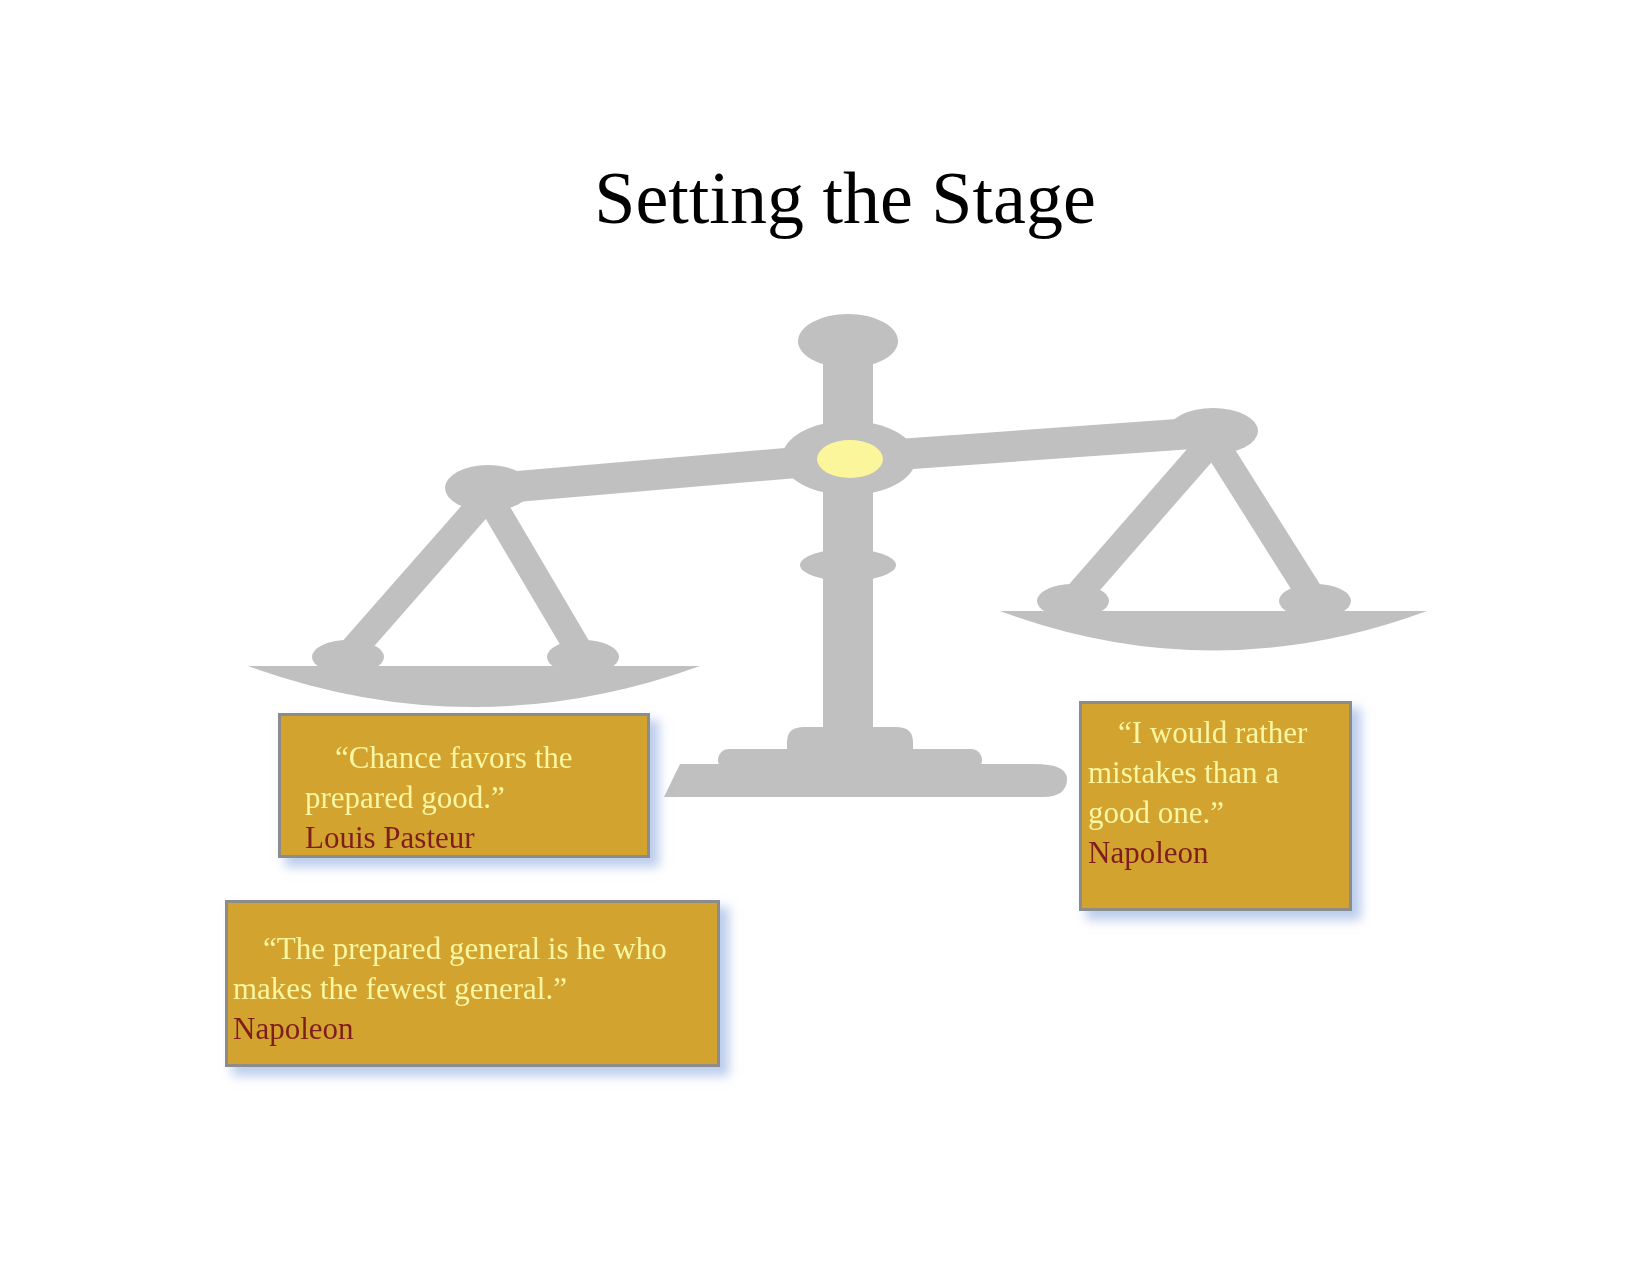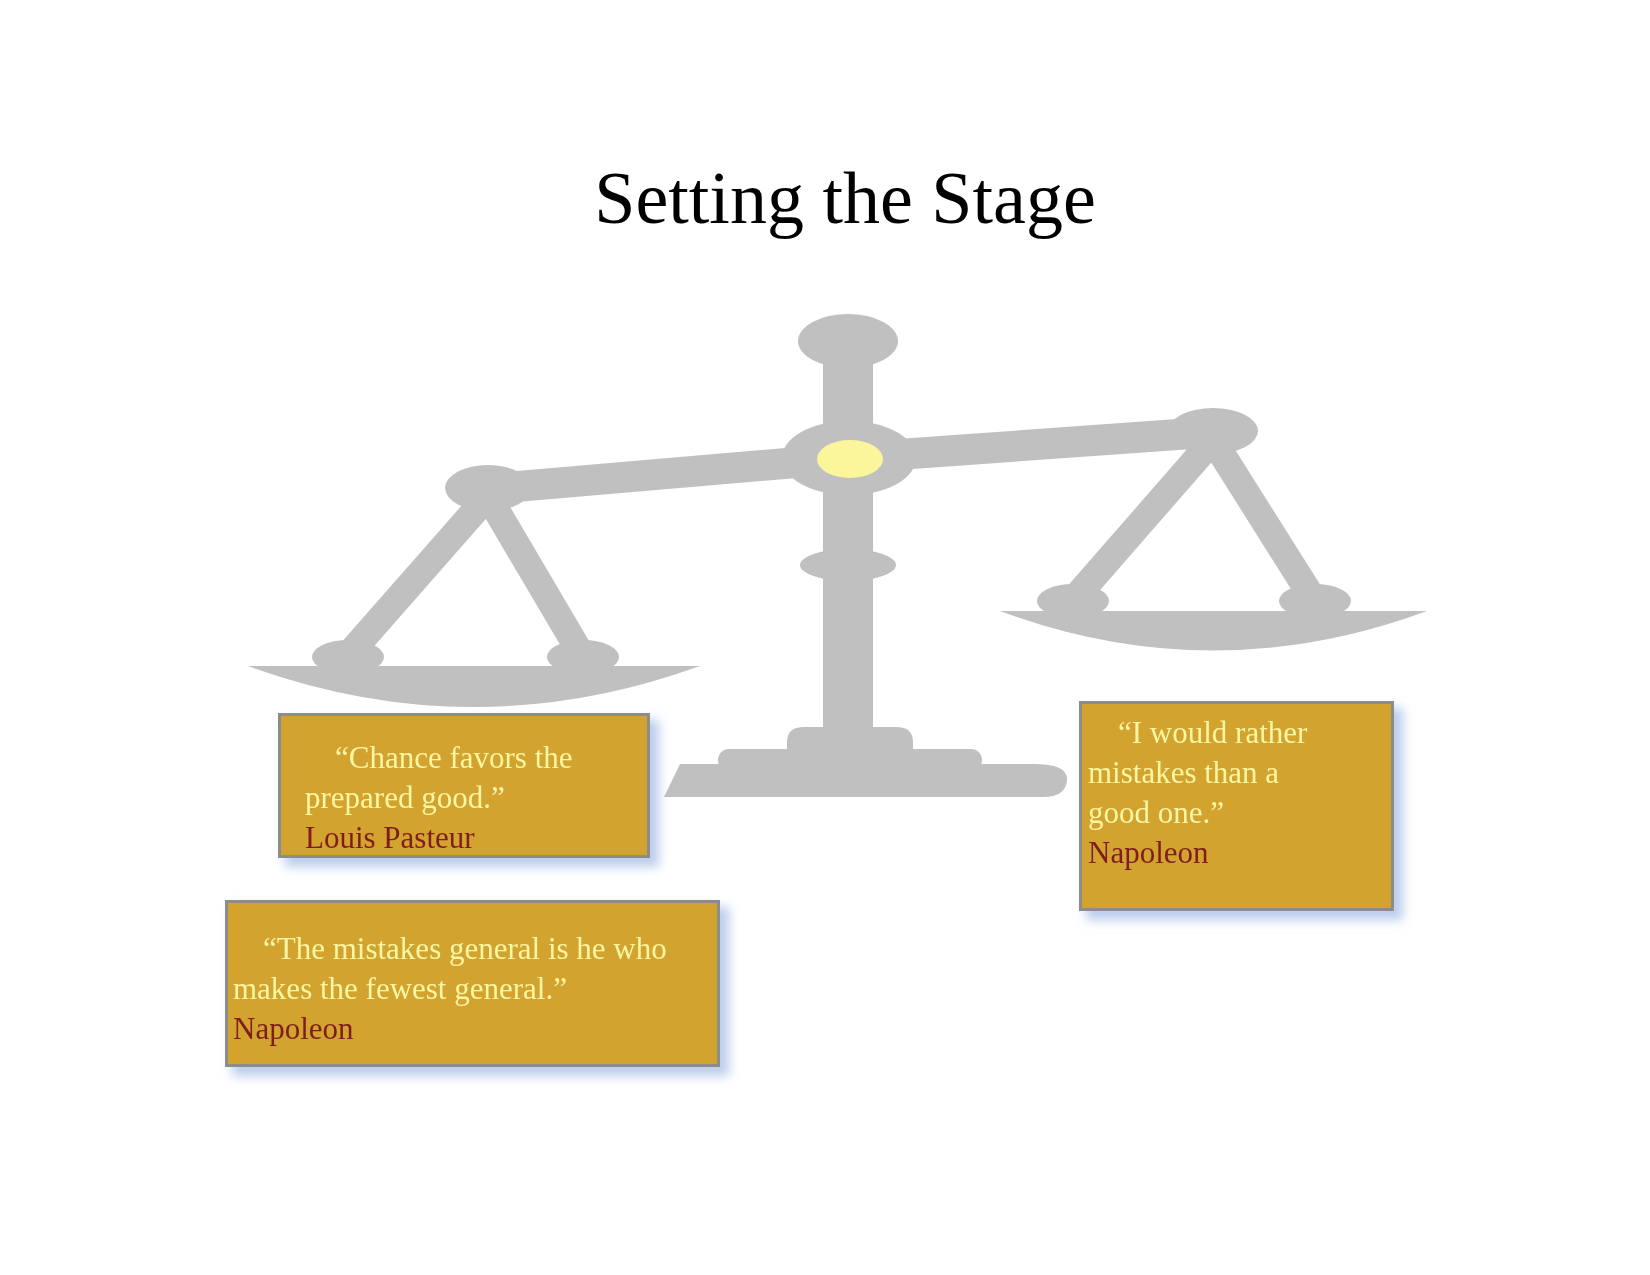--- a/index.html
+++ b/index.html
@@ -36,21 +36,21 @@
     border: 3px solid #8C8C8C;
     box-shadow: 8px 8px 10px 1px rgba(150, 178, 226, 0.65);
     box-sizing: border-box;
     font-size: 31px;
     line-height: 40px;
     color: #FAF6A2;
     z-index: 5;
   }
   .qb1 { left: 278px;  top: 713px; width: 372px; height: 145px; padding: 22px 6px 0 24px; }
   .qb2 { left: 225px;  top: 900px; width: 495px; height: 167px; padding: 26px 6px 0 5px;  }
-  .qb3 { left: 1079px; top: 701px; width: 315px; height: 210px; padding: 9px 4px 0 6px;   }
+  .qb3 { left: 1079px; top: 701px; width: 273px; height: 210px; padding: 9px 4px 0 6px;   }
   .quote-line { white-space: nowrap; }
   .quote-line.first { text-indent: 30px; }
   .attribution { color: #7f1d1d; white-space: nowrap; }
   .copyright {
     position: absolute;
     top: 1130px;
     left: 0;
     width: 100%;
     text-align: center;
     font-size: 28px;
@@ -97,21 +97,21 @@
     </g>
   </svg>
 
   <div class="quote-box qb1">
     <div class="quote-line first">“Chance favors the</div>
     <div class="quote-line">prepared good.”</div>
     <div class="attribution">Louis Pasteur</div>
   </div>
 
   <div class="quote-box qb2">
-    <div class="quote-line first">“The mistakes general is he who</div>
+    <div class="quote-line first">“The prepared general is he who</div>
     <div class="quote-line">makes the fewest general.”</div>
     <div class="attribution">Napoleon</div>
   </div>
 
   <div class="quote-box qb3">
     <div class="quote-line first">“I would rather</div>
     <div class="quote-line">mistakes than a</div>
     <div class="quote-line">good one.”</div>
     <div class="attribution">Napoleon</div>
   </div>

